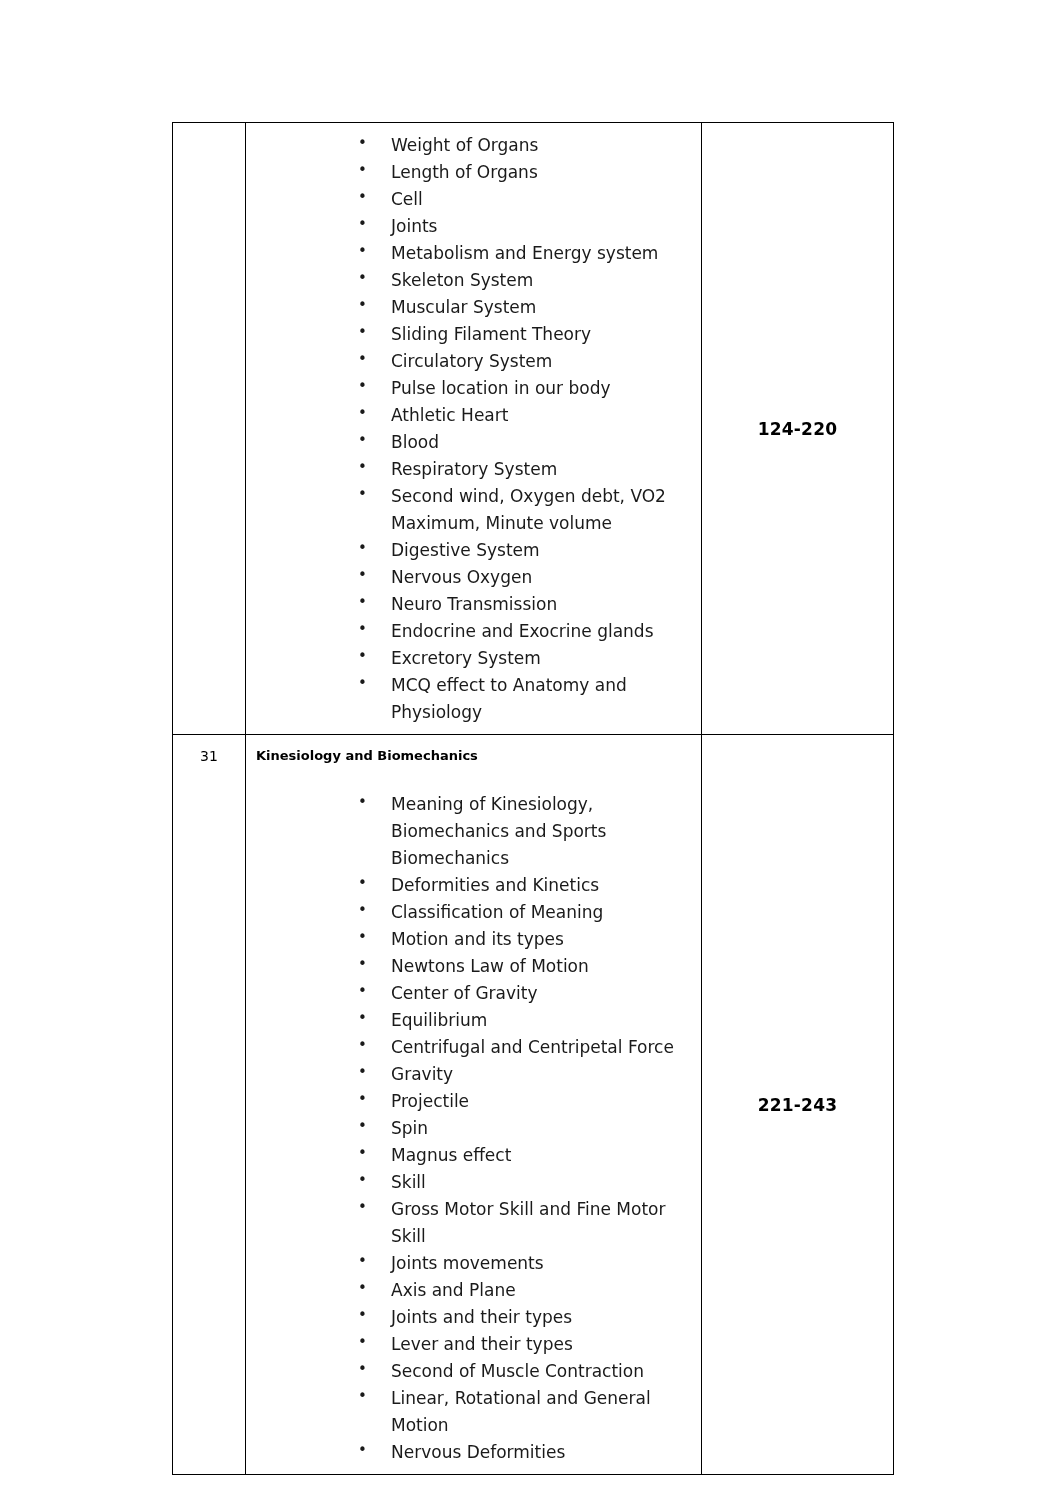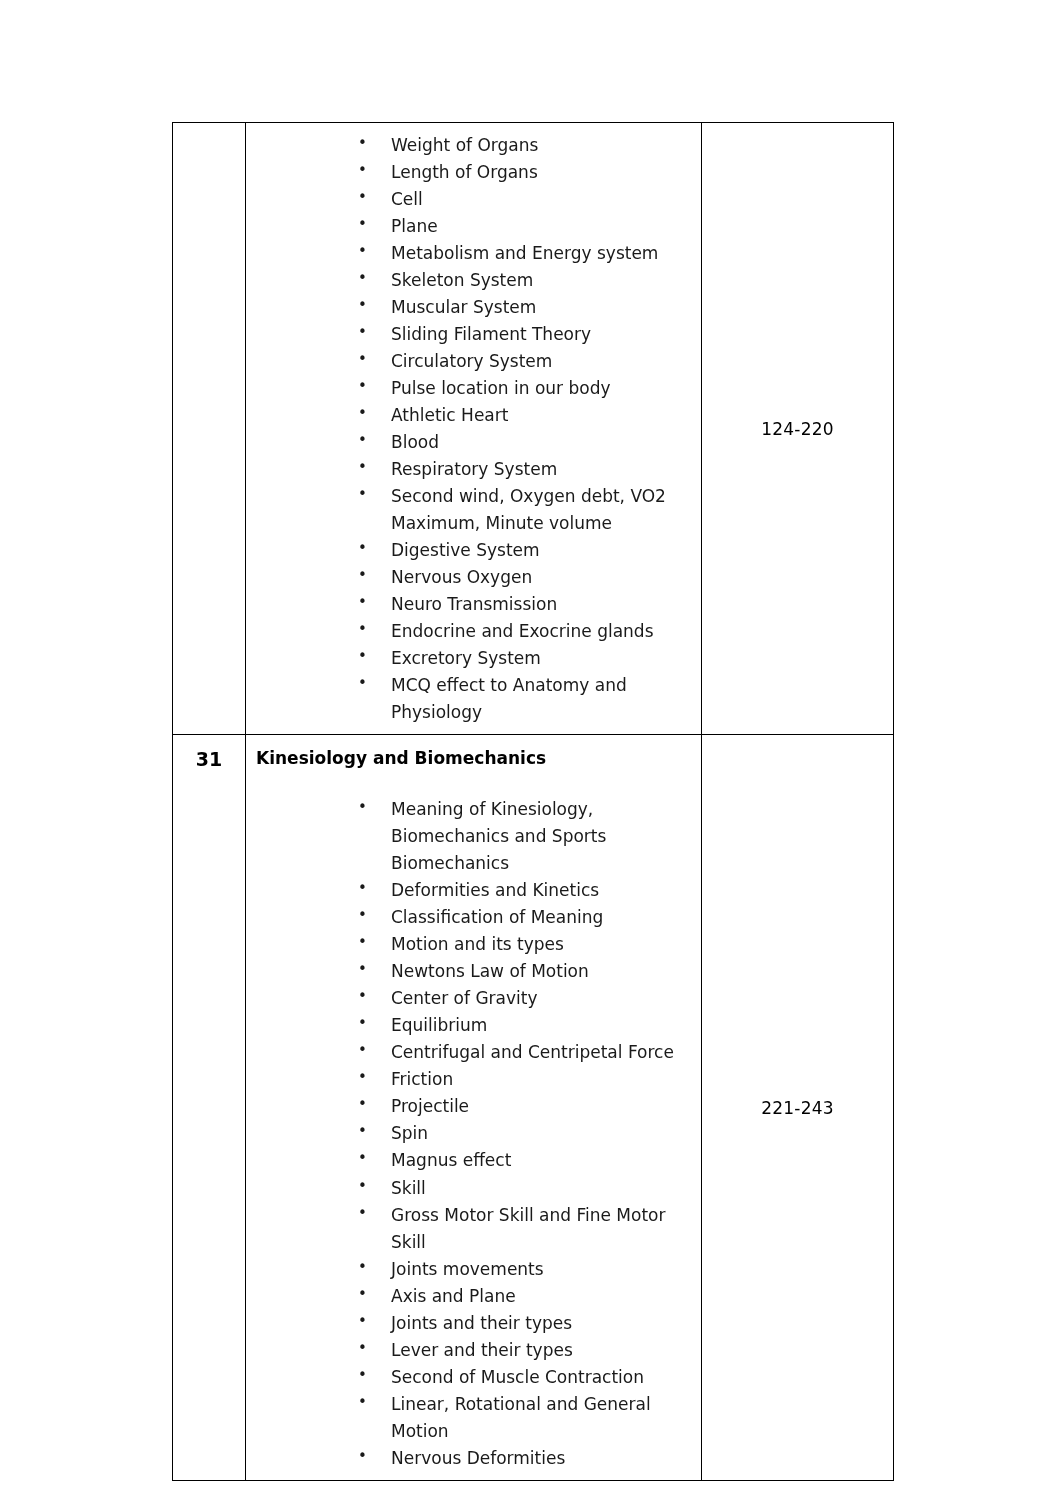--- a/index.html
+++ b/index.html
@@ -38,32 +38,32 @@
   }
   .col-content {
     width: 455px;
   }
   .col-pages {
     width: 191px;
     text-align: center;
     vertical-align: middle !important;
   }
   .num-cell-text {
-    font-size: 19px;
-    font-weight: bold;
+    font-size: 14px;
+    font-weight: normal;
     padding-top: 13px;
     line-height: 1.2;
   }
   .pages-cell-text {
     font-size: 17px;
-    font-weight: normal;
+    font-weight: bold;
     letter-spacing: 0.2px;
   }
   .heading-text {
-    font-size: 17px;
+    font-size: 13px;
     font-weight: bold;
     padding: 12px 0 0 10px;
     line-height: 1.35;
   }
   ul.topics {
     list-style: none;
     margin: 0;
     padding: 0 8px 8px 0;
   }
   ul.topics.first-list {
@@ -96,21 +96,21 @@
     <tbody>
       <tr>
         <td class="col-num">
           <div class="num-cell-text"></div>
         </td>
         <td class="col-content">
           <ul class="topics first-list">
             <li><span class="bullet">•</span><span>Weight of Organs</span></li>
             <li><span class="bullet">•</span><span>Length of Organs</span></li>
             <li><span class="bullet">•</span><span>Cell</span></li>
-            <li><span class="bullet">•</span><span>Plane</span></li>
+            <li><span class="bullet">•</span><span>Joints</span></li>
             <li><span class="bullet">•</span><span>Metabolism and Energy system</span></li>
             <li><span class="bullet">•</span><span>Skeleton System</span></li>
             <li><span class="bullet">•</span><span>Muscular System</span></li>
             <li><span class="bullet">•</span><span>Sliding Filament Theory</span></li>
             <li><span class="bullet">•</span><span>Circulatory System</span></li>
             <li><span class="bullet">•</span><span>Pulse location in our body</span></li>
             <li><span class="bullet">•</span><span>Athletic Heart</span></li>
             <li><span class="bullet">•</span><span>Blood</span></li>
             <li><span class="bullet">•</span><span>Respiratory System</span></li>
             <li><span class="bullet">•</span><span>Second wind, Oxygen debt, VO2 Maximum, Minute volume</span></li>
@@ -134,21 +134,21 @@
           <div class="heading-text">Kinesiology and Biomechanics</div>
           <ul class="topics after-heading">
             <li><span class="bullet">•</span><span>Meaning of Kinesiology, Biomechanics and Sports Biomechanics</span></li>
             <li><span class="bullet">•</span><span>Deformities and Kinetics</span></li>
             <li><span class="bullet">•</span><span>Classification of Meaning</span></li>
             <li><span class="bullet">•</span><span>Motion and its types</span></li>
             <li><span class="bullet">•</span><span>Newtons Law of Motion</span></li>
             <li><span class="bullet">•</span><span>Center of Gravity</span></li>
             <li><span class="bullet">•</span><span>Equilibrium</span></li>
             <li><span class="bullet">•</span><span>Centrifugal and Centripetal Force</span></li>
-            <li><span class="bullet">•</span><span>Friction</span></li>
+            <li><span class="bullet">•</span><span>Gravity</span></li>
             <li><span class="bullet">•</span><span>Projectile</span></li>
             <li><span class="bullet">•</span><span>Spin</span></li>
             <li><span class="bullet">•</span><span>Magnus effect</span></li>
             <li><span class="bullet">•</span><span>Skill</span></li>
             <li><span class="bullet">•</span><span>Gross Motor Skill and Fine Motor Skill</span></li>
             <li><span class="bullet">•</span><span>Joints movements</span></li>
             <li><span class="bullet">•</span><span>Axis and Plane</span></li>
             <li><span class="bullet">•</span><span>Joints and their types</span></li>
             <li><span class="bullet">•</span><span>Lever and their types</span></li>
             <li><span class="bullet">•</span><span>Second of Muscle Contraction</span></li>

